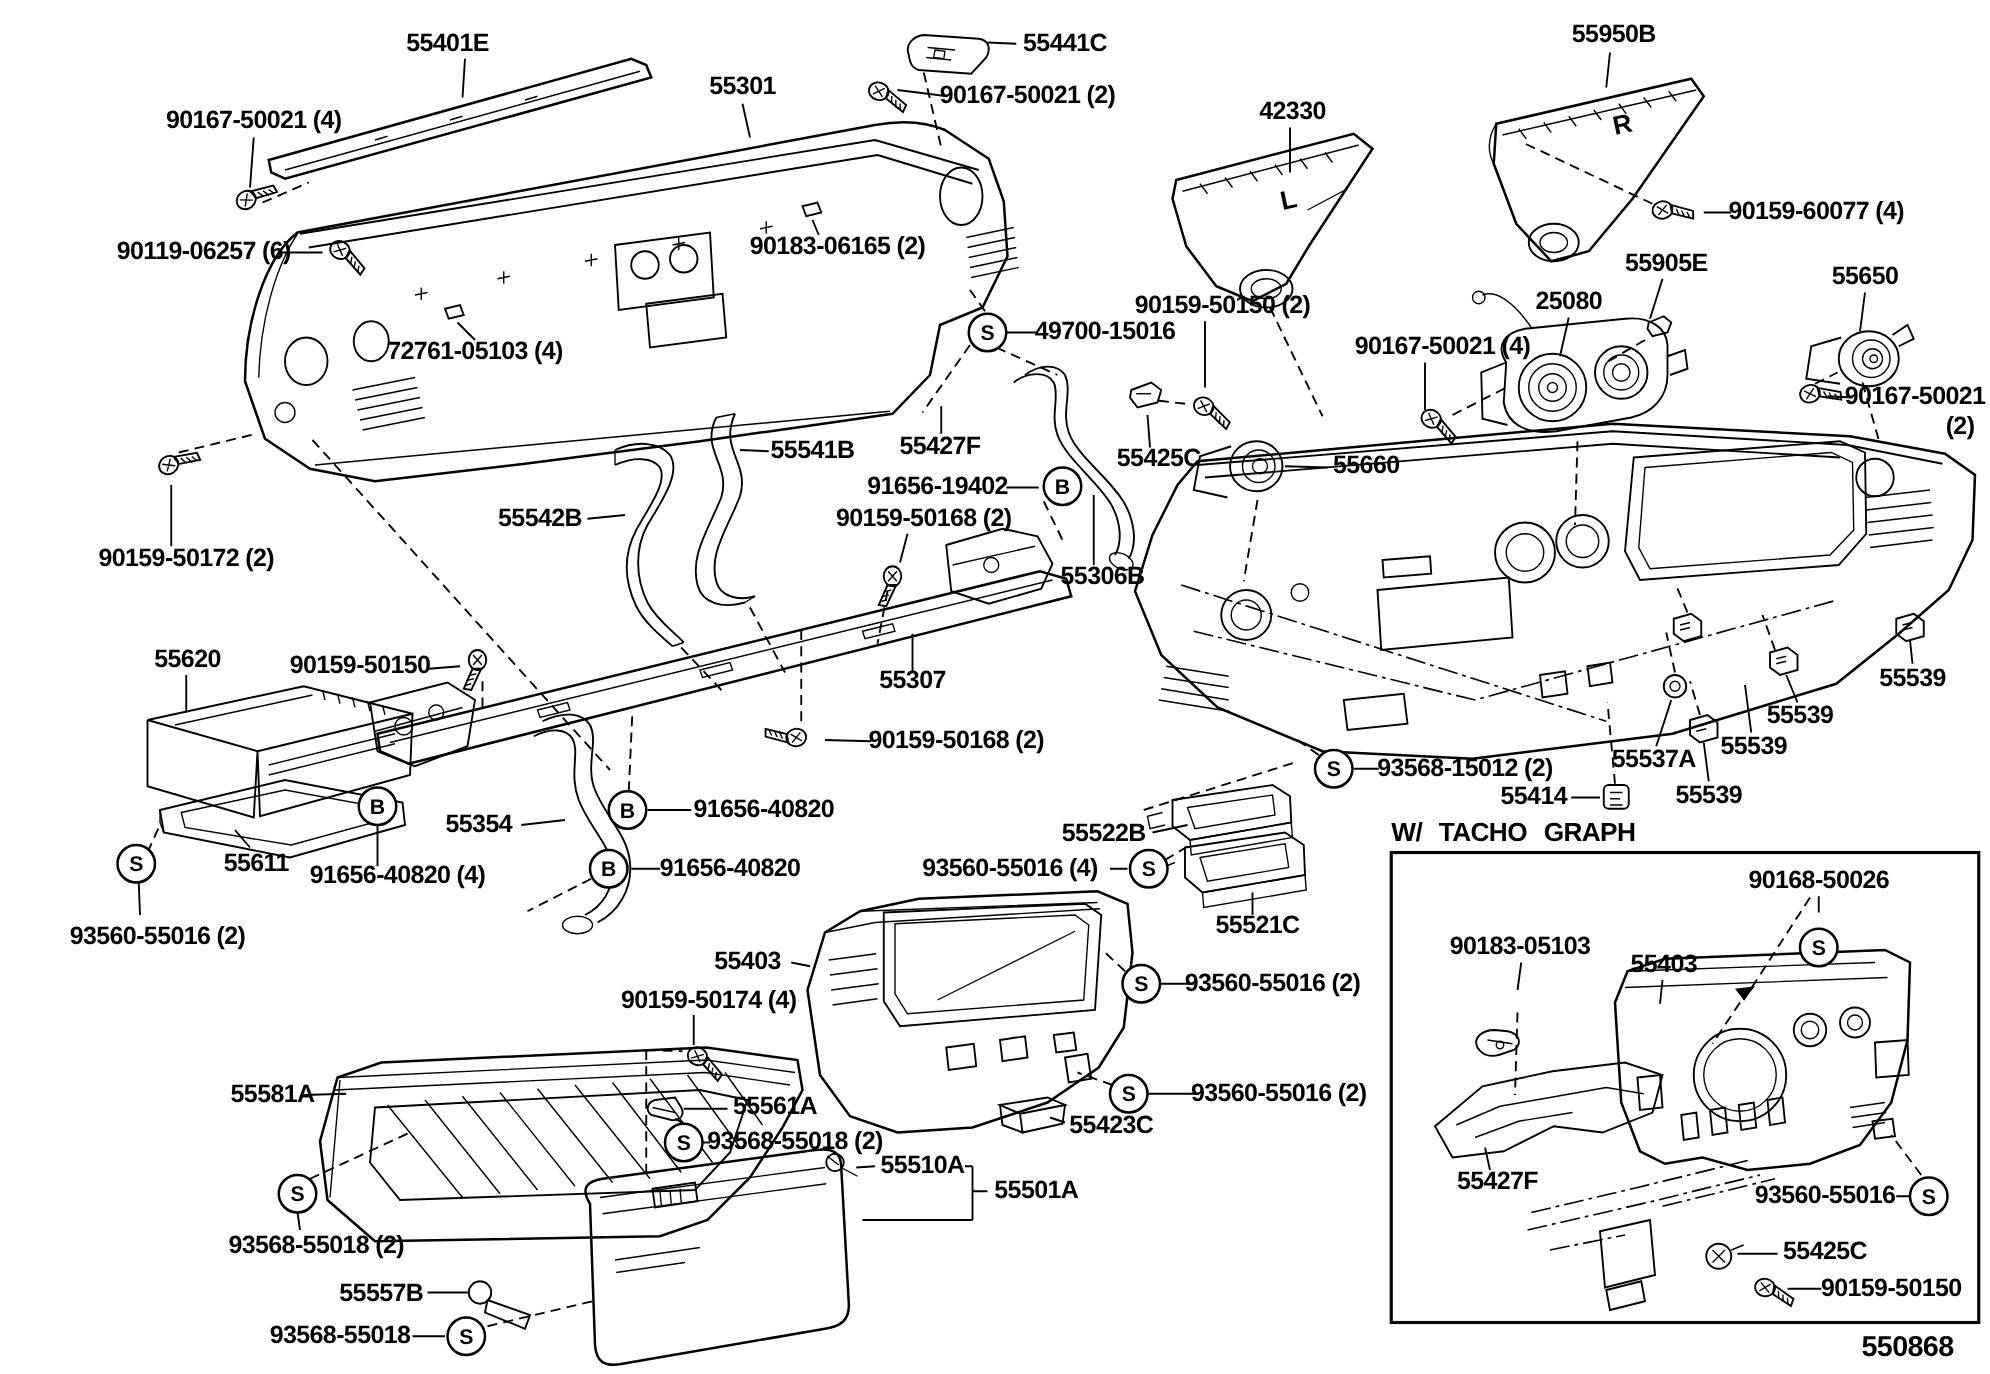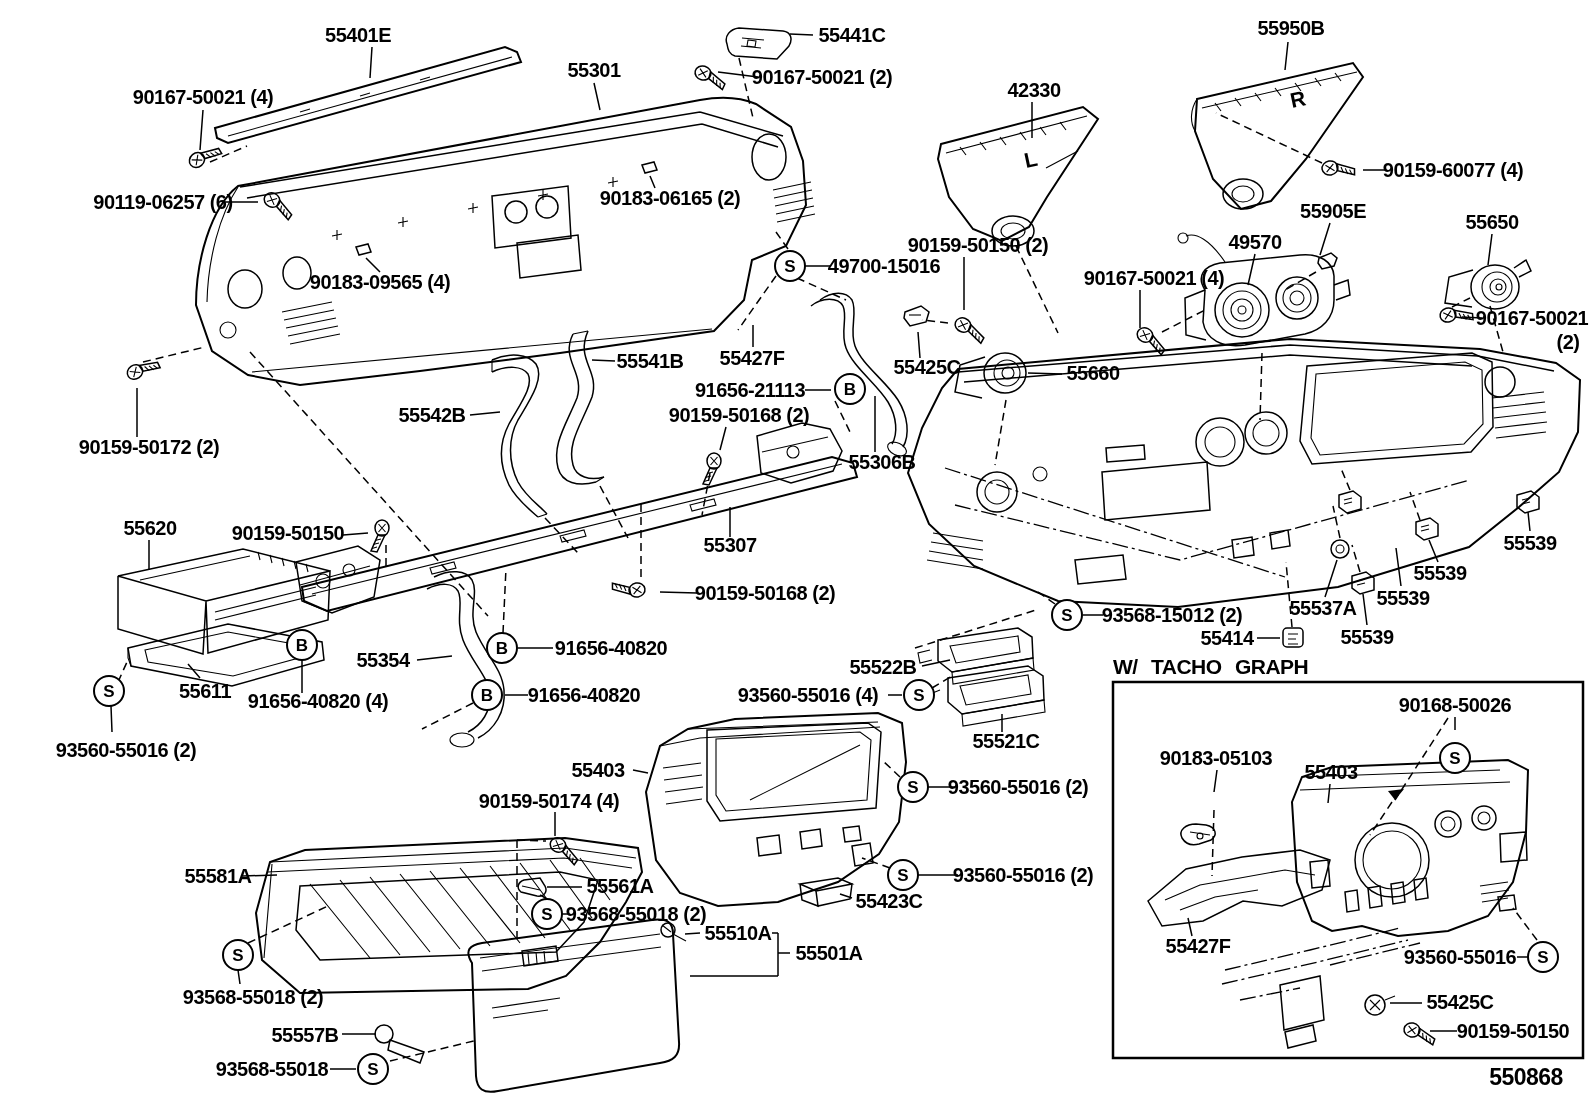--- a/index.html
+++ b/index.html
@@ -317,33 +317,33 @@
 <div class="lbl" style="left:203px;top:97px">90167-50021 (4)</div>
 <div class="lbl" style="left:594px;top:70px">55301</div>
 <div class="lbl" style="left:852px;top:35px">55441C</div>
 <div class="lbl" style="left:822px;top:77px">90167-50021 (2)</div>
 <div class="lbl" style="left:1034px;top:90px">42330</div>
 <div class="lbl" style="left:1291px;top:28px">55950B</div>
 <div class="lbl" style="left:1453px;top:170px">90159-60077 (4)</div>
 <div class="lbl" style="left:163px;top:202px">90119-06257 (6)</div>
 <div class="lbl" style="left:670px;top:198px">90183-06165 (2)</div>
 <div class="lbl" style="left:1333px;top:211px">55905E</div>
-<div class="lbl" style="left:1255px;top:242px">49570</div>
+<div class="lbl" style="left:1255px;top:242px">25080</div>
 <div class="lbl" style="left:1492px;top:222px">55650</div>
 <div class="lbl" style="left:978px;top:245px">90159-50150 (2)</div>
 <div class="lbl" style="left:1154px;top:278px">90167-50021 (4)</div>
 <div class="lbl" style="left:1532px;top:318px">90167-50021</div>
 <div class="lbl" style="left:1568px;top:342px">(2)</div>
-<div class="lbl" style="left:380px;top:282px">90183-09565 (4)</div>
+<div class="lbl" style="left:380px;top:282px">72761-05103 (4)</div>
 <div class="lbl" style="left:884px;top:266px">49700-15016</div>
 <div class="lbl" style="left:650px;top:361px">55541B</div>
 <div class="lbl" style="left:752px;top:358px">55427F</div>
 <div class="lbl" style="left:927px;top:367px">55425C</div>
 <div class="lbl" style="left:1093px;top:373px">55660</div>
-<div class="lbl" style="left:750px;top:390px">91656-21113</div>
+<div class="lbl" style="left:750px;top:390px">91656-19402</div>
 <div class="lbl" style="left:739px;top:415px">90159-50168 (2)</div>
 <div class="lbl" style="left:432px;top:415px">55542B</div>
 <div class="lbl" style="left:882px;top:462px">55306B</div>
 <div class="lbl" style="left:149px;top:447px">90159-50172 (2)</div>
 <div class="lbl" style="left:730px;top:545px">55307</div>
 <div class="lbl" style="left:150px;top:528px">55620</div>
 <div class="lbl" style="left:288px;top:533px">90159-50150</div>
 <div class="lbl" style="left:765px;top:593px">90159-50168 (2)</div>
 <div class="lbl" style="left:1172px;top:615px">93568-15012 (2)</div>
 <div class="lbl" style="left:1323px;top:608px">55537A</div>
@@ -357,21 +357,21 @@
 <div class="lbl" style="left:611px;top:648px">91656-40820</div>
 <div class="lbl" style="left:584px;top:695px">91656-40820</div>
 <div class="lbl" style="left:126px;top:750px">93560-55016 (2)</div>
 <div class="lbl" style="left:205px;top:691px">55611</div>
 <div class="lbl" style="left:883px;top:667px">55522B</div>
 <div class="lbl" style="left:808px;top:695px">93560-55016 (4)</div>
 <div class="lbl" style="left:1006px;top:741px">55521C</div>
 <div class="lbl" style="left:1018px;top:787px">93560-55016 (2)</div>
 <div class="lbl" style="left:1023px;top:875px">93560-55016 (2)</div>
 <div class="lbl" style="left:598px;top:770px">55403</div>
-<div class="lbl" style="left:549px;top:801px">90159-50174 (4)</div>
+<div class="lbl" style="left:567px;top:801px">90159-50174 (4)</div>
 <div class="lbl" style="left:620px;top:886px">55561A</div>
 <div class="lbl" style="left:636px;top:914px">93568-55018 (2)</div>
 <div class="lbl" style="left:738px;top:933px">55510A</div>
 <div class="lbl" style="left:829px;top:953px">55501A</div>
 <div class="lbl" style="left:889px;top:901px">55423C</div>
 <div class="lbl" style="left:218px;top:876px">55581A</div>
 <div class="lbl" style="left:253px;top:997px">93568-55018 (2)</div>
 <div class="lbl" style="left:305px;top:1035px">55557B</div>
 <div class="lbl" style="left:272px;top:1069px">93568-55018</div>
 <div class="lbl lbl-left inset-title" style="left:1113px;top:667px">W/ TACHO GRAPH</div>

